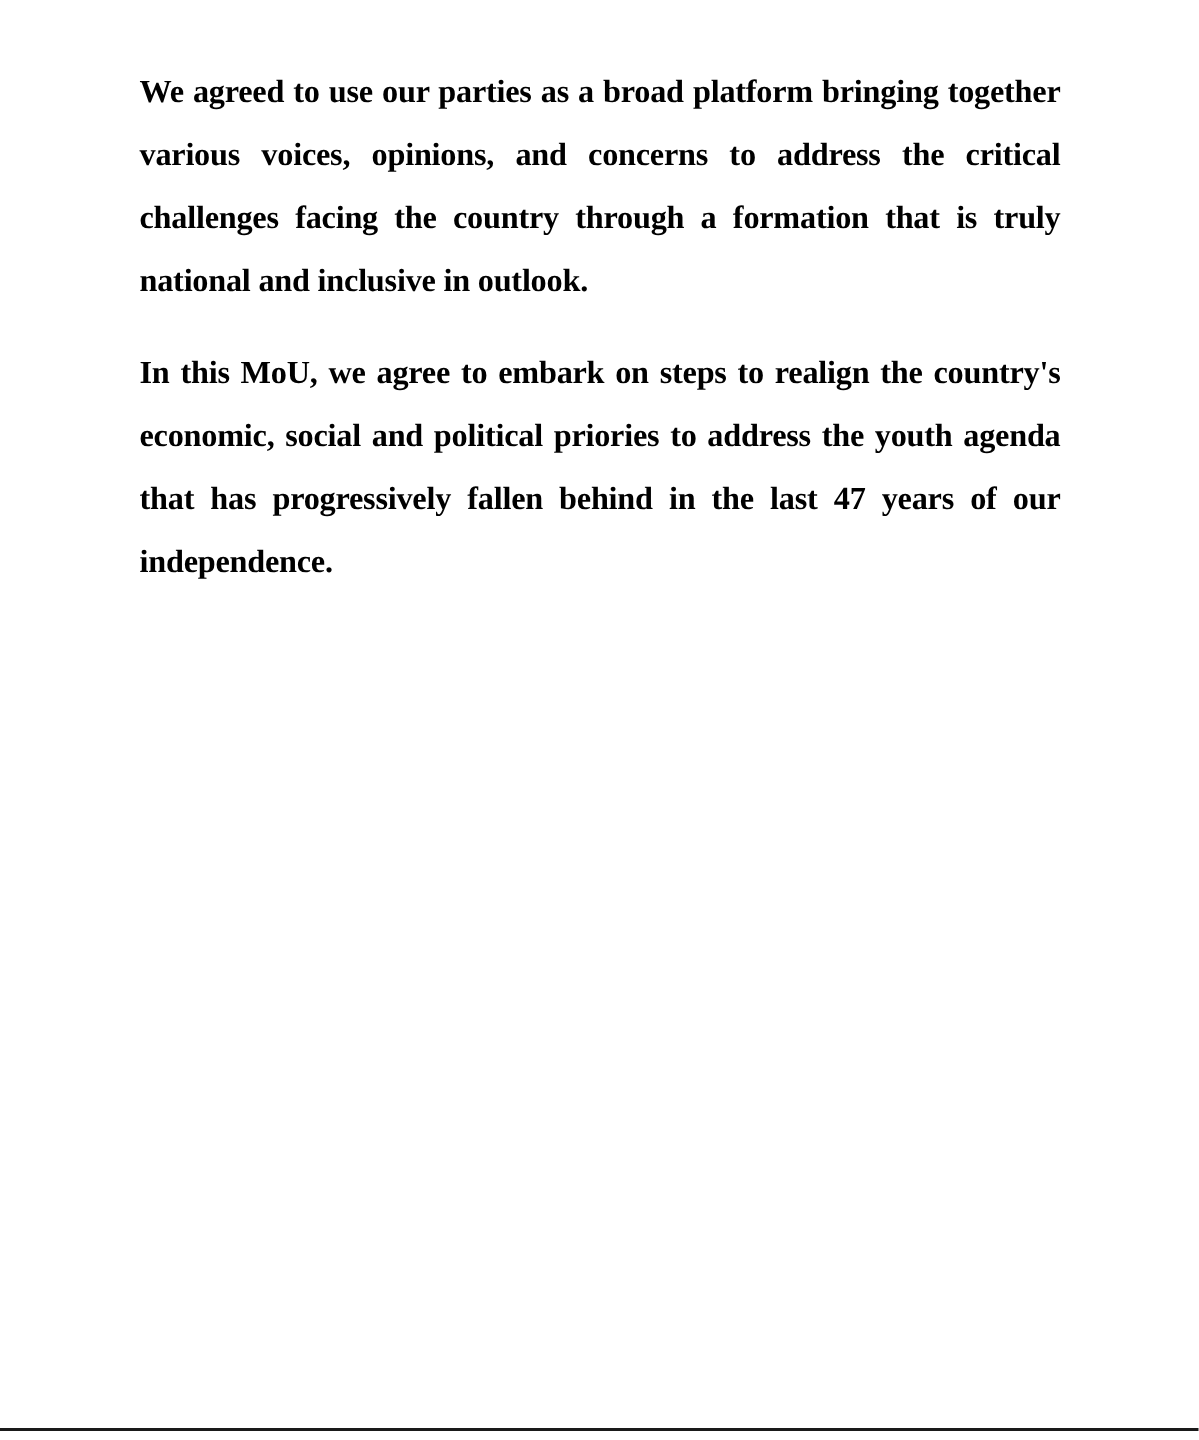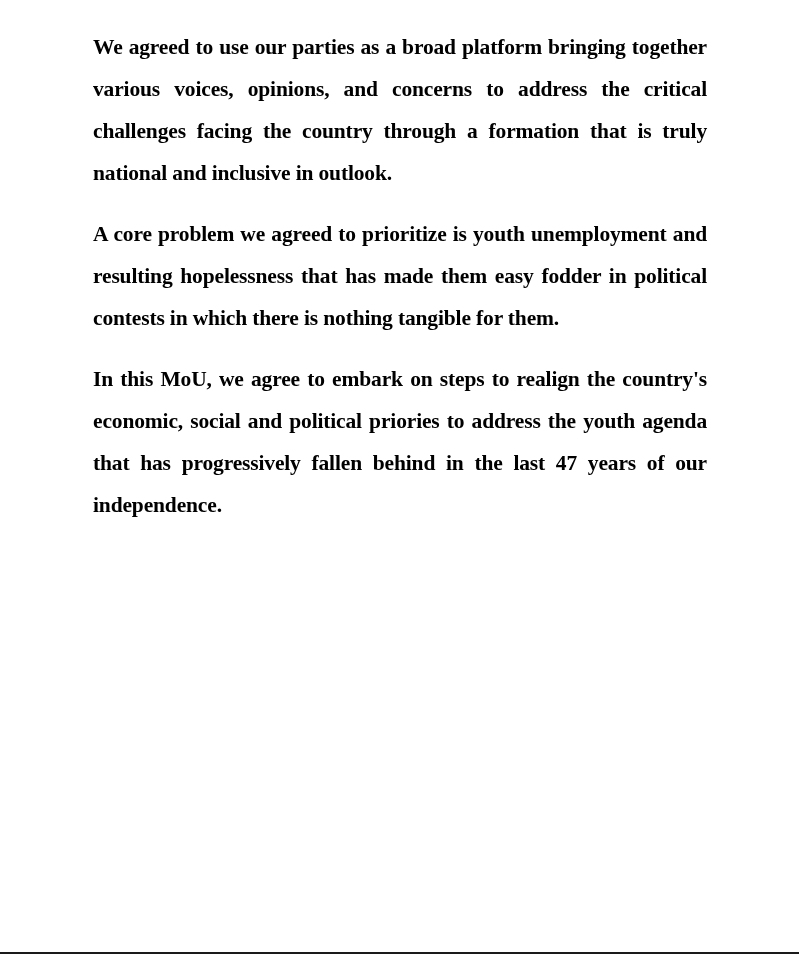--- a/index.html
+++ b/index.html
@@ -19,21 +19,21 @@
     position: relative;
     width: 799px;
     height: 960px;
     background: #ffffff;
     box-sizing: border-box;
   }
 
   .doc-body {
     position: absolute;
     left: 93px;
-    top: 26px;
+    top: 40px;
     width: 614px;
   }
 
   .para {
     margin: 0 0 19px 0;
     font-family: "Liberation Serif", "DejaVu Serif", serif;
     font-size: 21.5px;
     font-weight: bold;
     line-height: 42px;
     color: #000000;
@@ -60,21 +60,20 @@
 </style>
 </head>
 <body>
 
 <div class="page">
 
   <div class="doc-body">
 
     <p class="para">We agreed to use our parties as a broad platform bringing together various voices, opinions, and concerns to address the critical challenges facing the country through a formation that is truly national and inclusive in outlook.</p>
 
-    <p class="para">A core problem we agreed to prioritize is youth unemployment and resulting hopelessness that has made them easy fodder in political contests in which there is nothing tangible for them.</p>
 
     <p class="para">In this MoU, we agree to embark on steps to realign the country's economic, social and political priories to address the youth agenda that has progressively fallen behind in the last 47 years of our independence.</p>
 
 
 
   </div>
 
   <div class="footer-rule"></div>
 
 </div>

